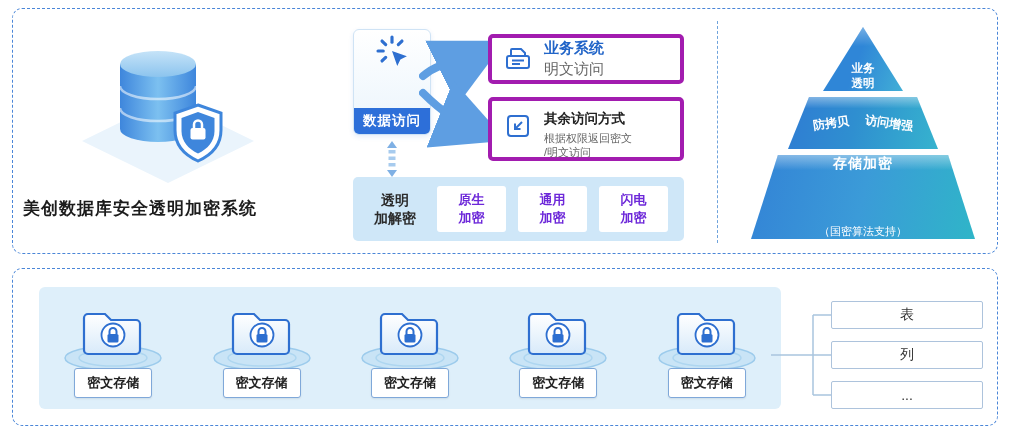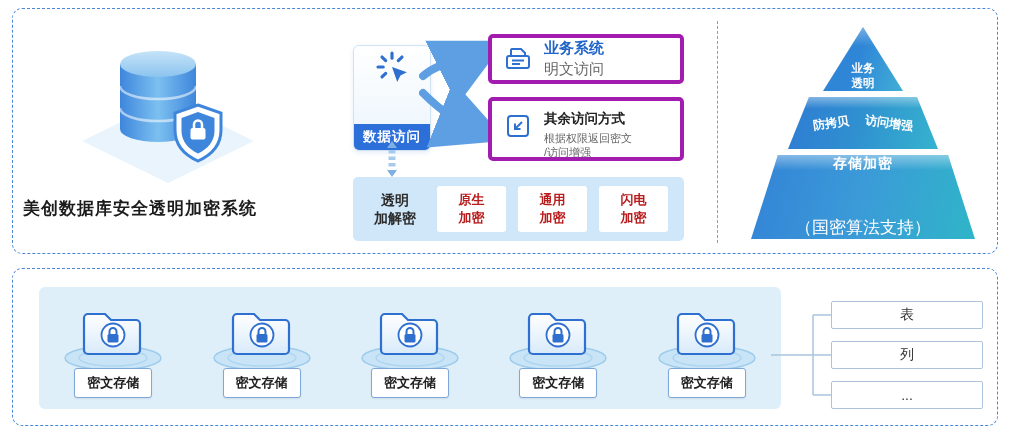--- a/index.html
+++ b/index.html
@@ -11,21 +11,21 @@
   .ml { white-space:pre-line; }
 
   
   .illus { position:absolute; left:45px; top:10px; width:220px; height:172px; }
   .product-title { position:absolute; left:10px; top:188px; width:310px; 
     font-size:17px; font-weight:bold; color:#1c1c1c; letter-spacing:1px; }
 
   .divider-v { position:absolute; left:704px; top:12px; height:222px; border-left:1.5px dashed #6fa3dc; }
 
   
-  .da-box { position:absolute; left:340px; top:36px; width:78px; height:106px;
+  .da-box { position:absolute; left:340px; top:20px; width:78px; height:106px;
     background:linear-gradient(#ffffff,#eaf4fc); border:1px solid #cfe3f5; border-radius:6px;
     box-shadow:0 2px 5px rgba(46,111,208,.12); display:flex; flex-direction:column; overflow:hidden;gap:36px; }
   .da-icon { flex:1; display:flex; align-items:center; justify-content:center; }
   .da-label { height:32px; background:#2d6fd9; color:#fff; font-size:13.5px; font-weight:bold;
     display:flex; align-items:center; justify-content:center; letter-spacing:1px; }
 
   .arrows-svg { position:absolute; left:406px; top:22px; width:70px; height:130px; }
   .dash-svg { position:absolute; left:371px; top:132px; width:16px; height:36px; }
 
   .sys-card { position:absolute; left:475px; width:196px; background:#fff; border:4px solid #a21caf;
@@ -36,21 +36,21 @@
   .biz-title { font-size:15px; font-weight:bold; color:#2265c8; line-height:1.25; }
   .biz-sub { font-size:15px; color:#666; margin-top:2px; }
   .other-title { font-size:13.5px; font-weight:bold; color:#222; line-height:1.3; }
   .other-sub { font-size:11px; color:#666; margin-top:3px; line-height:1.35; }
 
   .trans-bar { position:absolute; left:340px; top:168px; width:331px; height:64px; background:#cfe7f8;
     border-radius:5px; display:flex; align-items:center; }
   .tb-label { width:84px; text-align:center; font-size:14px; font-weight:bold; color:#2b2b2b; line-height:1.3; }
   .tb-items { flex:1; display:flex; gap:12px; padding-right:12px; }
   .tb-item { width:69px; height:46px; background:#fff; border-radius:3px; display:flex; align-items:center;
-    justify-content:center; text-align:center; font-size:13px; font-weight:bold; color:#b91c1c; line-height:1.35; }
+    justify-content:center; text-align:center; font-size:13px; font-weight:bold; color:#6d28d9; line-height:1.35; }
 
   
   .pyramid { position:absolute; left:730px; top:18px; width:240px; height:218px; }
   .p-layer { position:absolute; color:#fff; }
   .p-top { left:80px; top:0; width:80px; height:64px;
     clip-path:polygon(50% 0,100% 100%,0 100%);
     background:linear-gradient(rgba(255,255,255,.35),rgba(255,255,255,0) 30%),
                linear-gradient(110deg,#2f86d7 45%,#41afd6 100%);
     display:flex; align-items:flex-end; justify-content:center; 
     text-align:center; font-size:11.5px; font-weight:bold; line-height:1.3; }
@@ -61,21 +61,21 @@
     display:flex; align-items:center; justify-content:space-between; padding:0 25px;
     font-size:12px; font-weight:bold; }
   .p-mid .tilt-l { transform:rotate(-8deg); }
   .p-mid .tilt-r { transform:rotate(8deg); }
   .p-bottom { left:8px; top:128px; width:224px; height:84px;
     clip-path:polygon(12% 0,88% 0,100% 100%,0 100%);
     background:linear-gradient(rgba(255,255,255,.4),rgba(255,255,255,0) 18%),
                linear-gradient(103deg,#3383d6 0%,#3b9bd8 50%,#2fb5c8 100%);
     display:flex; flex-direction:column; align-items:center; justify-content:space-between; text-align:center; }
   .p-bottom .l1 { font-size:14px; font-weight:bold; letter-spacing:1px; }
-  .p-bottom .l2 { font-size:17px; margin-top:1px; }
+  .p-bottom .l2 { font-size:11px; margin-top:1px; }
 
   
   .storage-panel { position:absolute; left:26px; top:18px; width:742px; height:122px;
     background:#deeffa; border-radius:6px; display:flex; justify-content:space-around; align-items:center; }
   .storage-item { width:134px; display:flex; flex-direction:column; align-items:center; }
   .storage-label { margin-top:-4px; background:#fff; border:1px solid #7fa8d9; border-radius:3px;
     padding:5px 12px; font-size:13px; font-weight:bold; color:#222; box-shadow:0 1px 2px rgba(0,0,0,.08); }
   .connector-svg { position:absolute; left:756px; top:40px; width:68px; height:92px; }
   .target-box { position:absolute; left:818px; width:152px; height:28px; background:#fff;
     border:1px solid #adc3dc; border-radius:2px; display:flex; align-items:center; justify-content:center;
@@ -160,21 +160,21 @@
 
     <div class="sys-card other-card">
       <svg class="card-icon" viewBox="0 0 32 32" fill="none" stroke="#2e6fd0" stroke-width="2">
         <rect x="6" y="6" width="20" height="20" rx="3"></rect>
         <line x1="20" y1="12" x2="13" y2="19"></line>
         <polyline points="13,13.5 13,19 18.5,19"></polyline>
       </svg>
       <div>
         <div class="other-title">其余访问方式</div>
         <div class="other-sub ml">根据权限返回密文
-/访问增强</div>
+/明文访问</div>
       </div>
     </div>
 
     <svg class="dash-svg" viewBox="0 0 16 36">
       <polygon points="8,0 13,7 3,7" fill="#7fb0e4"></polygon>
       <line x1="8" y1="9" x2="8" y2="27" stroke="#a7cbee" stroke-width="7" stroke-dasharray="3.5 3"></line>
       <polygon points="8,36 13,29 3,29" fill="#7fb0e4"></polygon>
     </svg>
 
     <div class="trans-bar">

